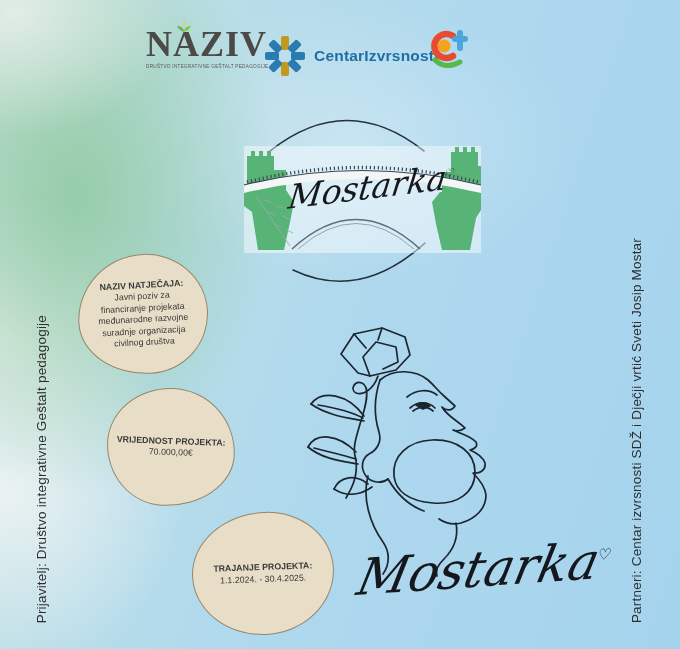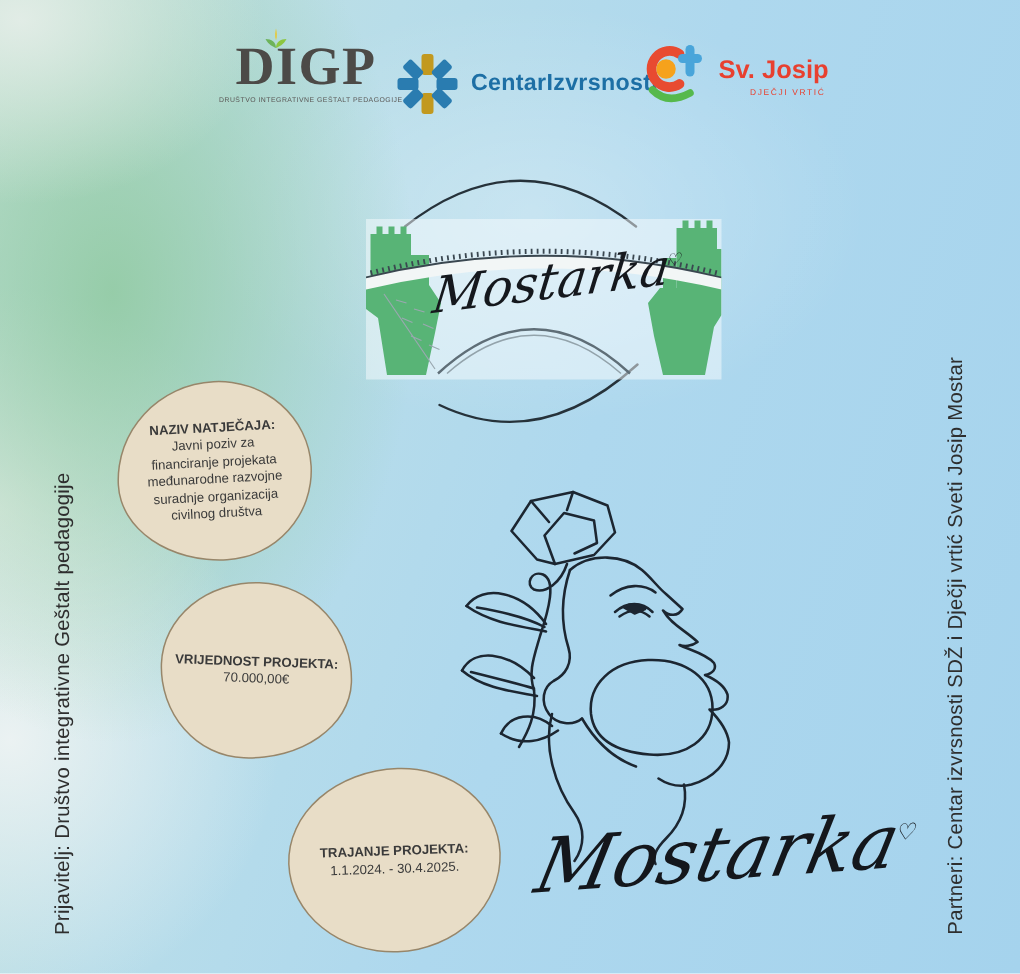--- a/index.html
+++ b/index.html
@@ -52,21 +52,21 @@
   .vtext-left{left:34px;bottom:26px;}
   .vtext-right{right:36px;bottom:26px;}
 </style>
 </head>
 <body>
 
 <div class="poster">
 
   <div class="abs digp">
     <div class="digp-acronym">
-      <span>DIGP</span>
+      <span>NAZIV</span>
       <svg class="digp-sprout" width="16" height="14" viewBox="0 0 16 14">
         <path d="M8,13 C8,9 5,7 1,7 C3,11 6,12 8,13 Z" fill="#6db35a"></path>
         <path d="M8,13 C8,9 11,7 15,7 C13,11 10,12 8,13 Z" fill="#8cc63f"></path>
         <path d="M8,8 C7,5 7.5,2 8,0 C8.5,2 9,5 8,8 Z" fill="#e8c832"></path>
       </svg>
     </div>
     <div class="digp-sub">DRUŠTVO INTEGRATIVNE GEŠTALT PEDAGOGIJE</div>
   </div>
 
   <div class="abs centar">
@@ -88,24 +88,20 @@
   </div>
 
   <div class="abs josip">
     <svg width="46" height="44" viewBox="0 0 46 44">
       <path d="M26,7 A12,12 0 1 0 26,27" fill="none" stroke="#e84b31" stroke-width="6.5" stroke-linecap="round"></path>
       <circle cx="17" cy="17" r="6.5" fill="#f6a21c"></circle>
       <rect x="30" y="1" width="6" height="21" rx="3" fill="#49a5da"></rect>
       <rect x="25" y="7" width="16" height="6" rx="3" fill="#49a5da"></rect>
       <path d="M8,31 Q18,41 33,33" fill="none" stroke="#56b94c" stroke-width="5" stroke-linecap="round"></path>
     </svg>
-    <div class="josip-text">
-      <span class="josip-name">Sv. Josip</span>
-      <span class="josip-sub">DJEČJI VRTIĆ</span>
-    </div>
   </div>
 
   <svg class="abs circle-arcs" width="220" height="206" viewBox="0 0 220 206">
     <path d="M30,55 Q107,-6 184,55" fill="none" stroke="#26323a" stroke-width="1.6" stroke-linecap="round"></path>
     <path d="M53,174 Q120,206 185,147" fill="none" stroke="#26323a" stroke-width="1.6" stroke-linecap="round"></path>
   </svg>
 
   <div class="abs bridge-panel">
     <svg width="237" height="107" viewBox="0 0 237 107">
       <g fill="#58b476">

